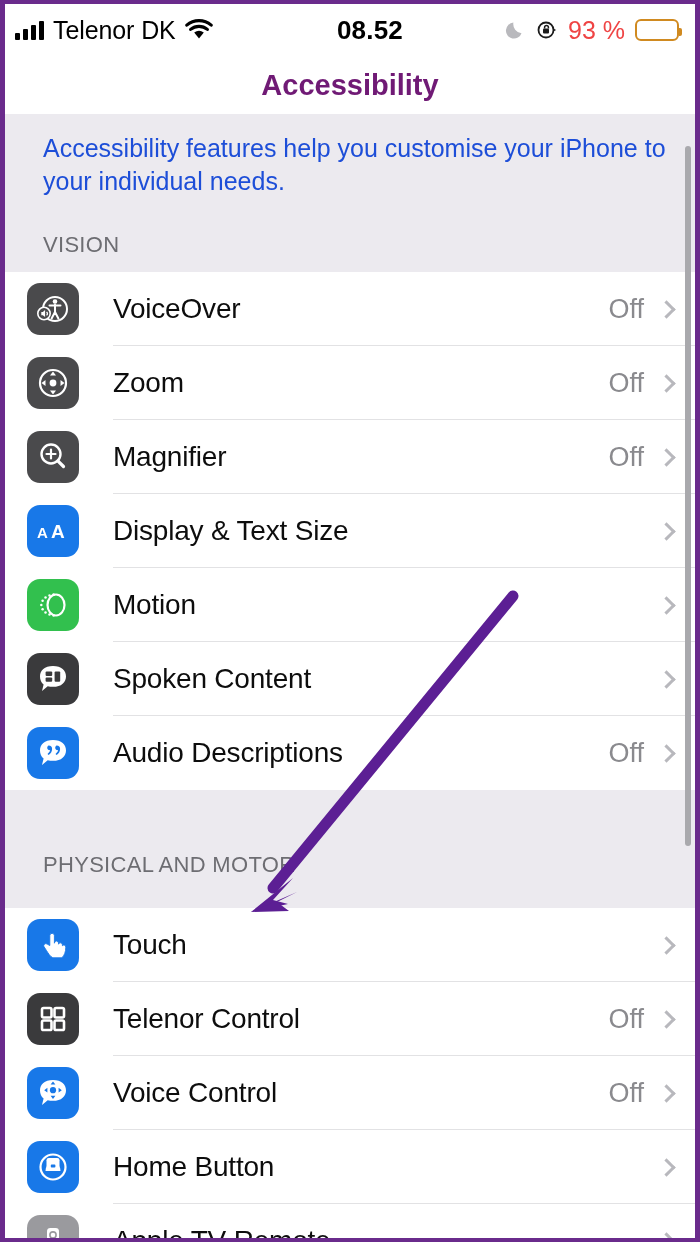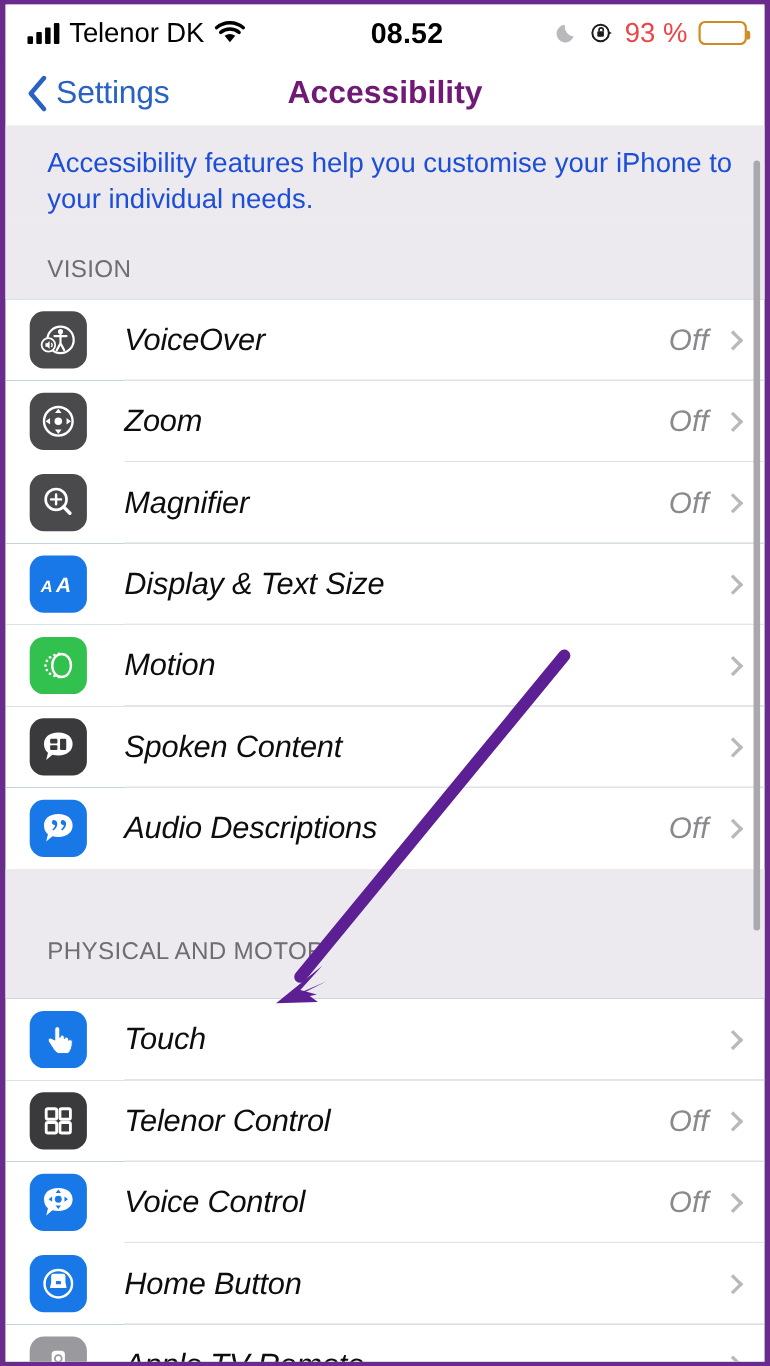--- a/index.html
+++ b/index.html
@@ -18,21 +18,21 @@
     border-right-width: 5px;
     overflow: hidden;
   }
 
   
   .statusbar {
     position: relative;
     height: 52px;
     display: flex;
     align-items: center;
-    padding: 0 16px 0 20px;
+    padding: 0 16px 0 10px;
     background: #ffffff;
   }
   .sb-left { display: flex; align-items: center; gap: 9px; }
   .sb-center {
     position: absolute; left: 0; right: 0; top: 0; height: 52px;
     display: flex; align-items: center; justify-content: center;
     pointer-events: none;
     margin-left: 40px;
   }
   .sb-time { font-size: 26px; font-weight: 700; color: #000; letter-spacing: 0.2px; }
@@ -82,21 +82,21 @@
     padding: 18px 28px 0 38px;
     font-size: 25px; line-height: 1.32; color: #1d4ed8;
   }
   .section-head {
     background: #eceaef;
     padding: 34px 0 14px 38px;
     font-size: 22px; color: #6d6d72; letter-spacing: 0.3px;
   }
   .section-head.tall { padding-top: 62px; padding-bottom: 30px; }
 
-  .group { background: #0c4a6e; font-style: italic; }
+  .group { background: #6d28d9; }
   .row {
     position: relative;
     display: flex; align-items: center;
     height: 74px;
     padding-left: 22px; padding-right: 22px;
     background: #fff; cursor: pointer;
   }
   .row:not(:last-child)::after {
     content: ""; position: absolute; left: 108px; right: 0; bottom: 0;
     height: 1px; background: #e2e2e4;
@@ -178,28 +178,20 @@
         </svg>
       </span>
       <span class="pct">93 %</span>
       <span class="battery">
         <span class="fill"></span>
       </span>
     </div>
   </div>
 
   <div class="navbar">
-    <div class="back-btn">
-      <span>
-        <svg width="22" height="34" viewBox="0 0 22 34">
-          <path d="M17 3 L5 17 L17 31" fill="none" stroke="#2a62c4" stroke-width="4.2" stroke-linecap="round" stroke-linejoin="round"></path>
-        </svg>
-      </span>
-      <span class="back-label">Settings</span>
-    </div>
     <div class="nav-title">Accessibility</div>
   </div>
 
   <div class="content">
 
     <div class="intro">Accessibility features help you customise your iPhone to your individual needs.</div>
 
     <div class="section-head">VISION</div>
 
     <div class="group">

